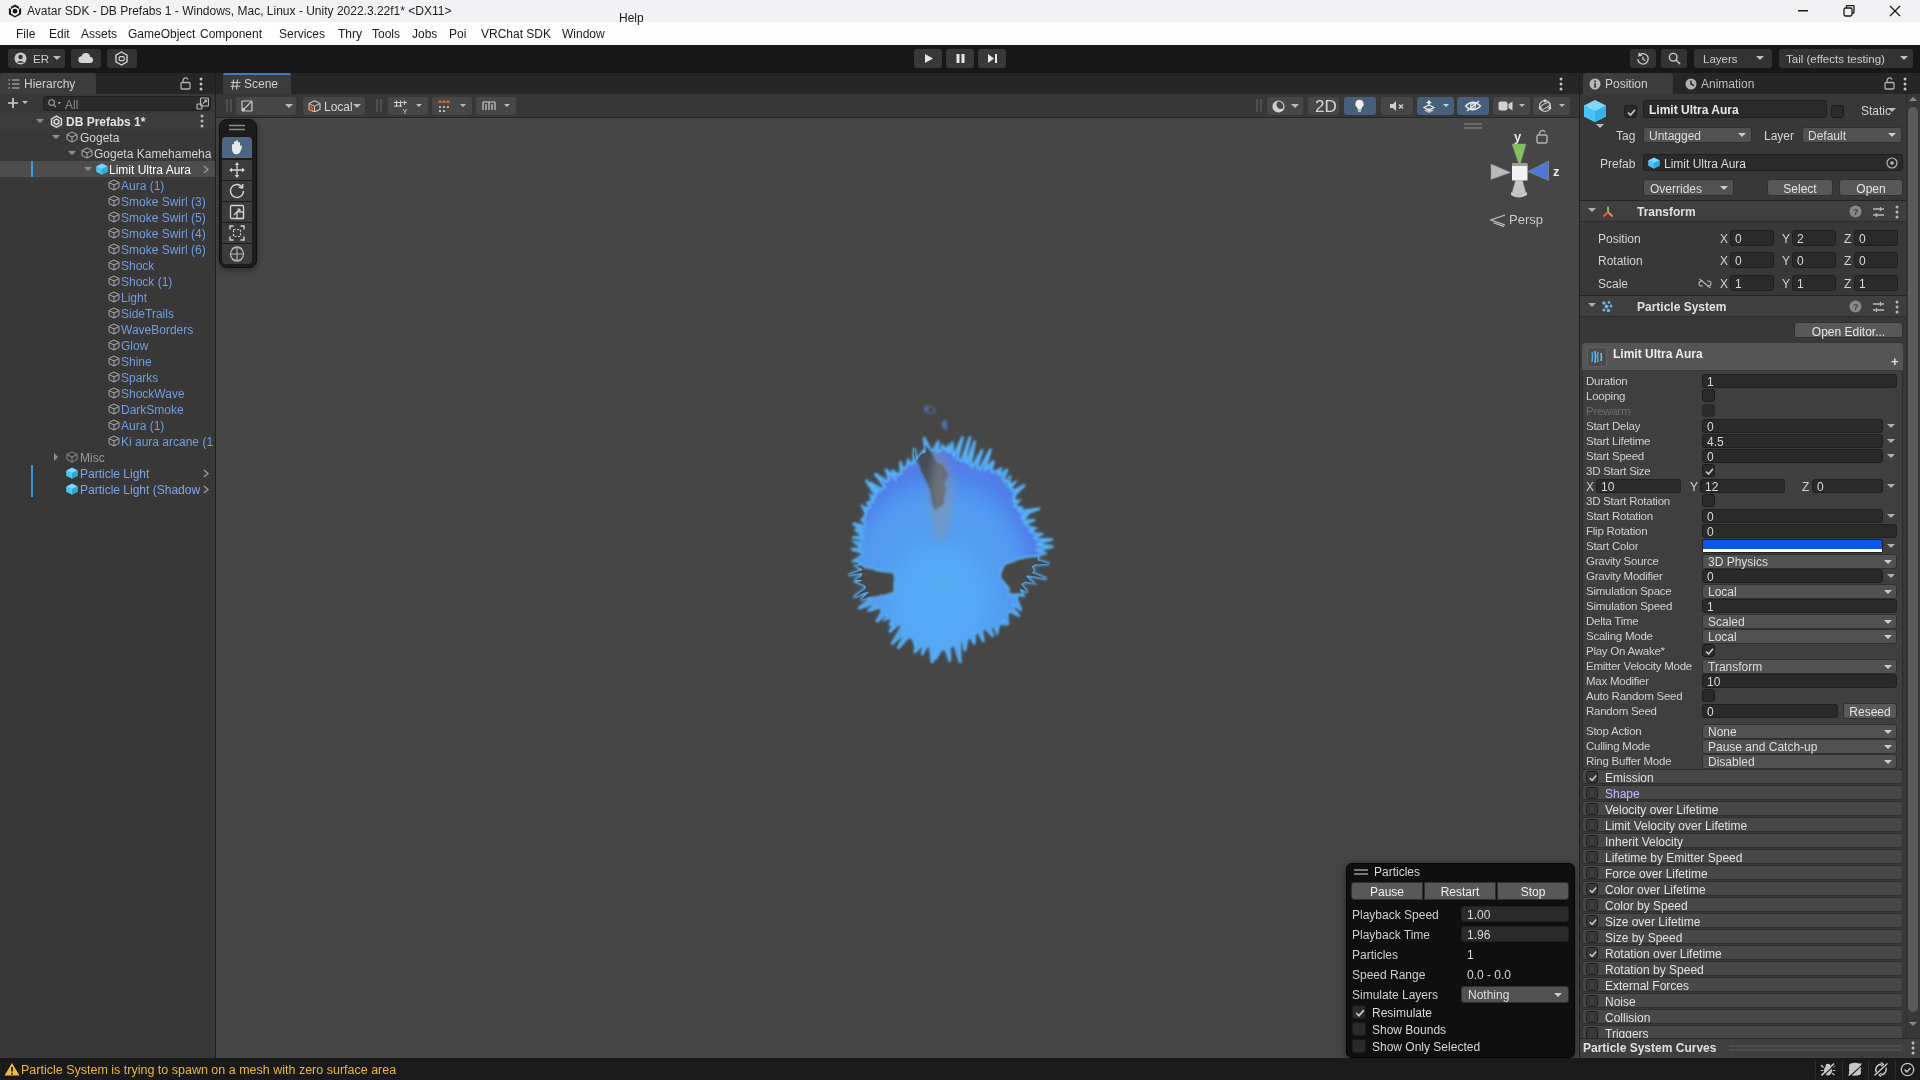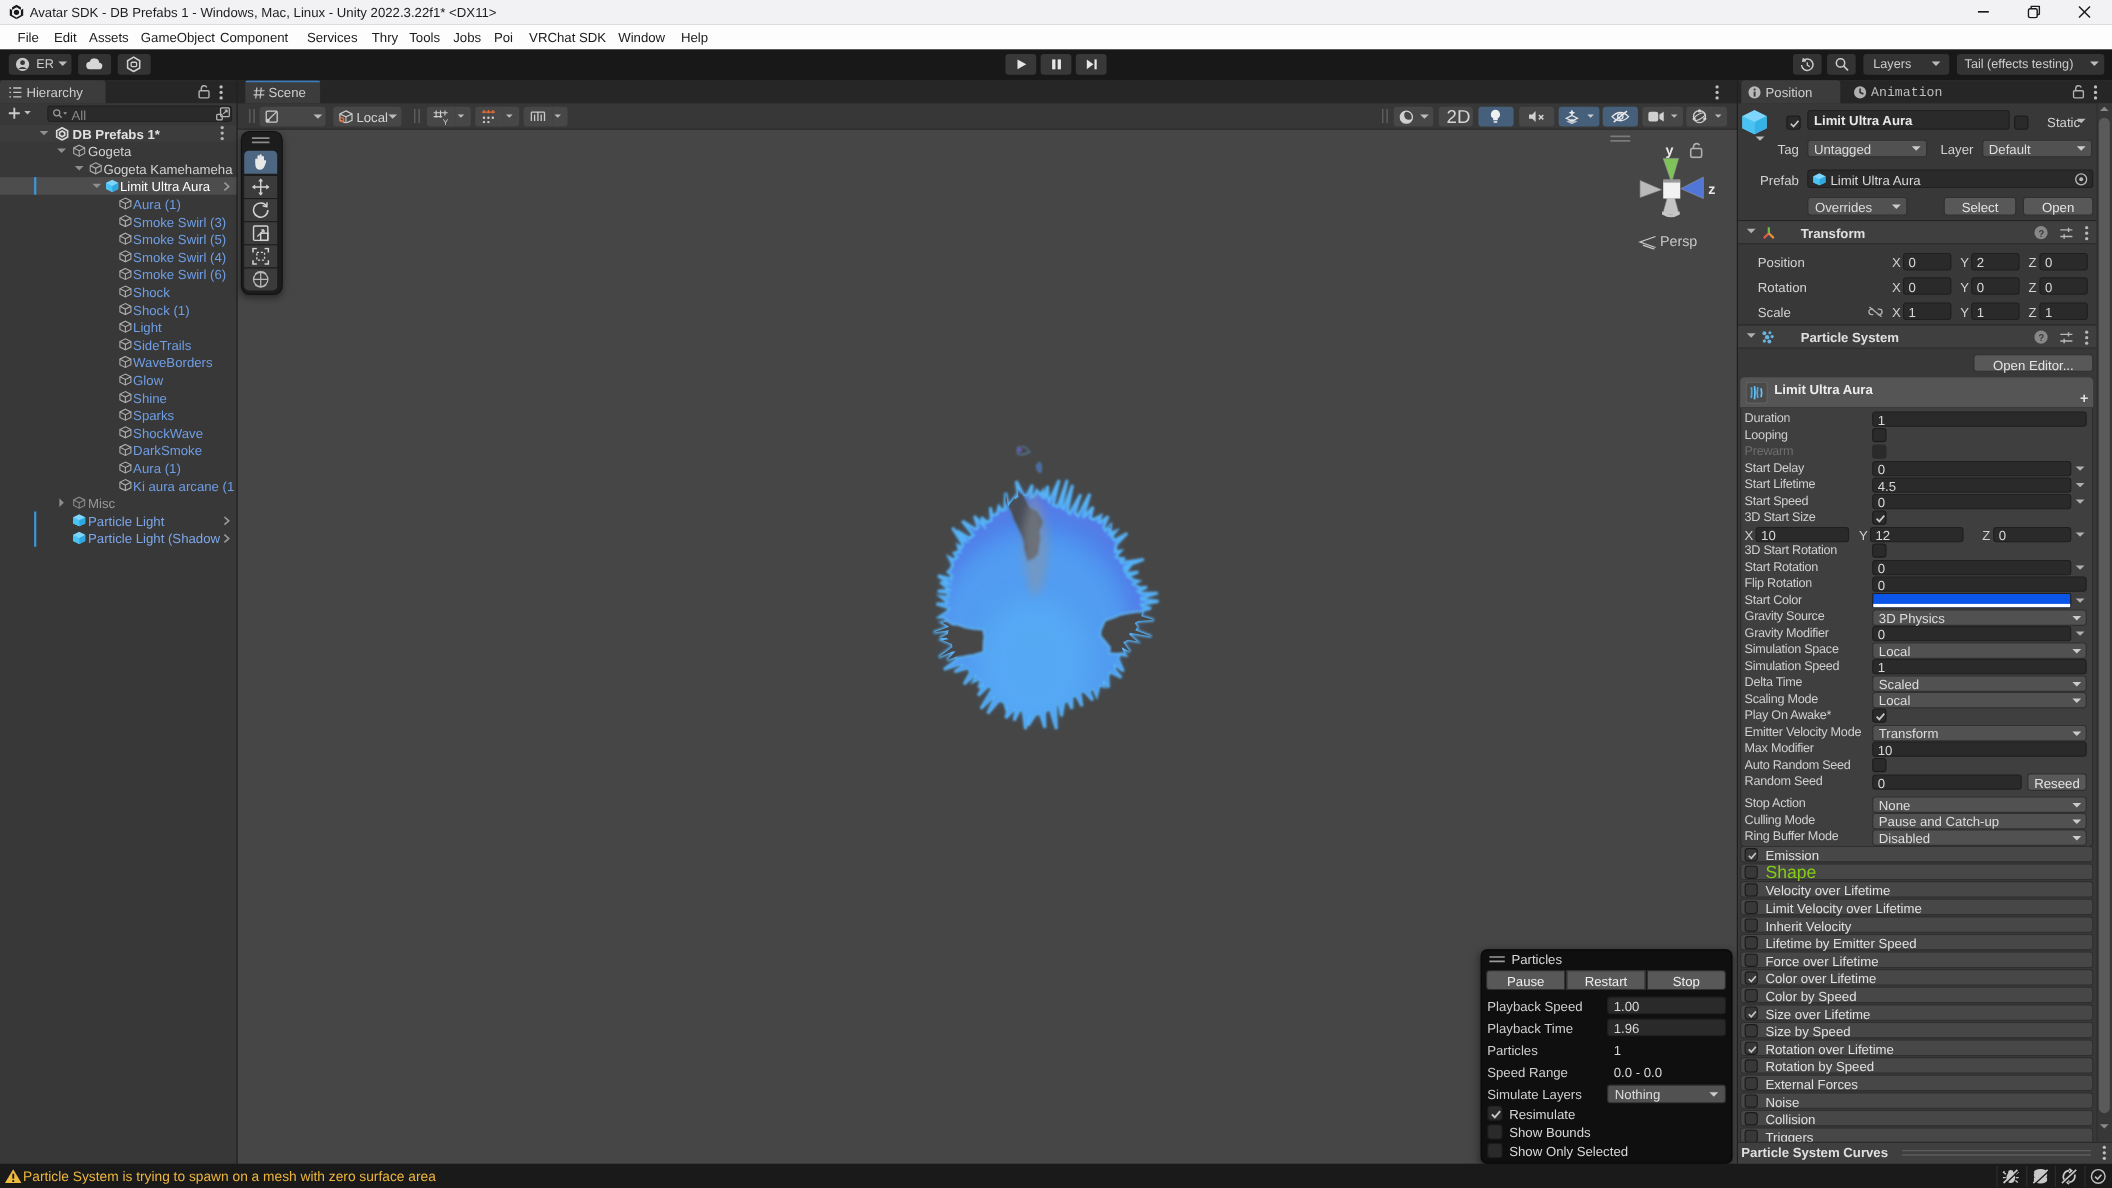--- a/index.html
+++ b/index.html
@@ -26,21 +26,21 @@
 <div class="abs " style="left:81px;top:26px;font-size:12px;color:#1a1a1a;font-weight:normal;white-space:nowrap;line-height:16px;">Assets</div>
 <div class="abs " style="left:128px;top:26px;font-size:12px;color:#1a1a1a;font-weight:normal;white-space:nowrap;line-height:16px;">GameObject</div>
 <div class="abs " style="left:200px;top:26px;font-size:12px;color:#1a1a1a;font-weight:normal;white-space:nowrap;line-height:16px;">Component</div>
 <div class="abs " style="left:279px;top:26px;font-size:12px;color:#1a1a1a;font-weight:normal;white-space:nowrap;line-height:16px;">Services</div>
 <div class="abs " style="left:338px;top:26px;font-size:12px;color:#1a1a1a;font-weight:normal;white-space:nowrap;line-height:16px;">Thry</div>
 <div class="abs " style="left:372px;top:26px;font-size:12px;color:#1a1a1a;font-weight:normal;white-space:nowrap;line-height:16px;">Tools</div>
 <div class="abs " style="left:412px;top:26px;font-size:12px;color:#1a1a1a;font-weight:normal;white-space:nowrap;line-height:16px;">Jobs</div>
 <div class="abs " style="left:449px;top:26px;font-size:12px;color:#1a1a1a;font-weight:normal;white-space:nowrap;line-height:16px;">Poi</div>
 <div class="abs " style="left:481px;top:26px;font-size:12px;color:#1a1a1a;font-weight:normal;white-space:nowrap;line-height:16px;">VRChat SDK</div>
 <div class="abs " style="left:562px;top:26px;font-size:12px;color:#1a1a1a;font-weight:normal;white-space:nowrap;line-height:16px;">Window</div>
-<div class="abs " style="left:619px;top:26px;font-size:12px;color:#1a1a1a;font-weight:normal;white-space:nowrap;line-height:16px;">Help</div>
+<div class="abs " style="left:619px;top:10px;font-size:12px;color:#1a1a1a;font-weight:normal;white-space:nowrap;line-height:16px;">Help</div>
 <div class="abs " style="left:0px;top:45px;width:1920px;height:28px;background:#181818;"></div>
 <div class="abs " style="left:8px;top:49px;width:57px;height:19px;background:#333333;border-radius:3px;"></div>
 <svg class="abs" style="left:14px;top:52px" width="13" height="13" viewBox="0 0 13 13">
     <circle cx="6.5" cy="6.5" r="6" fill="#c9c9c9"></circle>
     <circle cx="6.5" cy="5" r="2.2" fill="#333"></circle>
     <path d="M2.5 10.8 Q6.5 7.2 10.5 10.8" fill="#333"></path>
   </svg>
 <div class="abs " style="left:33px;top:52px;font-size:11.5px;color:#cccccc;font-weight:normal;white-space:nowrap;line-height:15.5px;">ER</div>
 <div class="abs" style="left:53px;top:56px;width:0;height:0;border-left:4px solid transparent;border-right:4px solid transparent;border-top:4px solid #bbbbbb;"></div>
 <div class="abs " style="left:71px;top:49px;width:30px;height:19px;background:#333333;border-radius:3px;"></div>
@@ -599,21 +599,21 @@
 <svg class="abs" style="left:1589px;top:78px" width="12" height="12" viewBox="0 0 12 12">
     <circle cx="6" cy="6" r="5.5" fill="#b8b8b8"></circle>
     <rect x="5.2" y="2.5" width="1.8" height="1.8" fill="#3c3c3c"></rect>
     <rect x="5.2" y="5.3" width="1.8" height="4.5" fill="#3c3c3c"></rect>
   </svg>
 <div class="abs " style="left:1605px;top:76px;font-size:12px;color:#cecece;font-weight:normal;white-space:nowrap;line-height:16px;">Position</div>
 <svg class="abs" style="left:1685px;top:78px" width="12" height="12" viewBox="0 0 12 12">
     <circle cx="6" cy="6" r="5.5" fill="#b0b0b0"></circle>
     <path d="M6 2.5 L6 6 L9 7.5" stroke="#2a2a2a" stroke-width="1.4" fill="none"></path>
   </svg>
-<div class="abs " style="left:1701px;top:76px;font-size:12px;color:#bdbdbd;font-weight:normal;white-space:nowrap;line-height:16px;font-family:Liberation Mono, monospace;">Animation</div>
+<div class="abs " style="left:1701px;top:76px;font-size:12px;color:#bdbdbd;font-weight:normal;white-space:nowrap;line-height:16px;">Animation</div>
 <svg class="abs" style="left:1884px;top:77px" width="11" height="13" viewBox="0 0 11 13">
     <rect x="1" y="5.5" width="9" height="6.5" rx="1" fill="none" stroke="#b0b0b0" stroke-width="1.3"></rect>
     <path d="M3 5.5 L3 3.4 A2.6 2.6 0 0 1 8 2.6" fill="none" stroke="#b0b0b0" stroke-width="1.3"></path>
   </svg>
 <svg class="abs" style="left:1903px;top:77px" width="4" height="14" viewBox="0 0 4 14">
     <circle cx="2" cy="2" r="1.5" fill="#c0c0c0"></circle>
     <circle cx="2" cy="7" r="1.5" fill="#c0c0c0"></circle>
     <circle cx="2" cy="12" r="1.5" fill="#c0c0c0"></circle>
   </svg>
 <svg class="abs" style="left:1583px;top:99px" width="24" height="24" viewBox="0 0 24 24">
@@ -870,21 +870,21 @@
 <div class="abs" style="left:1884px;top:760px;width:0;height:0;border-left:4px solid transparent;border-right:4px solid transparent;border-top:4px solid #cccccc;"></div>
 <div class="abs " style="left:1582px;top:769px;width:321px;height:15px;background:#474747;border:1px solid #2f2f2f;border-radius:3px;box-sizing:border-box;"></div>
 <div class="abs" style="left:1586px;top:770.5px;width:12px;height:12px;background:#383838;border:1px solid #1b1b1b;border-radius:3px;box-sizing:border-box">
     <svg width="12" height="12" viewBox="0 0 13 13" style="position:absolute;left:0;top:0">
       <path d="M3 6.5 L5.5 9 L10 3.8" stroke="#c8c8c8" stroke-width="1.6" fill="none"></path>
     </svg>
   </div>
 <div class="abs " style="left:1605px;top:769.5px;font-size:12px;color:#e0e0e0;font-weight:normal;white-space:nowrap;line-height:16px;">Emission</div>
 <div class="abs " style="left:1582px;top:785px;width:321px;height:15px;background:#474747;border:1px solid #2f2f2f;border-radius:3px;box-sizing:border-box;"></div>
 <div class="abs" style="left:1586px;top:786.5px;width:12px;height:12px;background:#383838;border:1px solid #1b1b1b;border-radius:3px;box-sizing:border-box"></div>
-<div class="abs " style="left:1605px;top:785.5px;font-size:16px;color:#84cc16;font-weight:normal;white-space:nowrap;line-height:16px;text-align:right;">Shape</div>
+<div class="abs " style="left:1605px;top:785.5px;font-size:12px;color:#c4b5fd;font-weight:normal;white-space:nowrap;line-height:16px;text-align:right;">Shape</div>
 <div class="abs " style="left:1582px;top:801px;width:321px;height:15px;background:#474747;border:1px solid #2f2f2f;border-radius:3px;box-sizing:border-box;"></div>
 <div class="abs" style="left:1586px;top:802.5px;width:12px;height:12px;background:#383838;border:1px solid #1b1b1b;border-radius:3px;box-sizing:border-box"></div>
 <div class="abs " style="left:1605px;top:801.5px;font-size:12px;color:#e0e0e0;font-weight:normal;white-space:nowrap;line-height:16px;">Velocity over Lifetime</div>
 <div class="abs " style="left:1582px;top:817px;width:321px;height:15px;background:#474747;border:1px solid #2f2f2f;border-radius:3px;box-sizing:border-box;"></div>
 <div class="abs" style="left:1586px;top:818.5px;width:12px;height:12px;background:#383838;border:1px solid #1b1b1b;border-radius:3px;box-sizing:border-box"></div>
 <div class="abs " style="left:1605px;top:817.5px;font-size:12px;color:#e0e0e0;font-weight:normal;white-space:nowrap;line-height:16px;">Limit Velocity over Lifetime</div>
 <div class="abs " style="left:1582px;top:833px;width:321px;height:15px;background:#474747;border:1px solid #2f2f2f;border-radius:3px;box-sizing:border-box;"></div>
 <div class="abs" style="left:1586px;top:834.5px;width:12px;height:12px;background:#383838;border:1px solid #1b1b1b;border-radius:3px;box-sizing:border-box"></div>
 <div class="abs " style="left:1605px;top:833.5px;font-size:12px;color:#e0e0e0;font-weight:normal;white-space:nowrap;line-height:16px;">Inherit Velocity</div>
 <div class="abs " style="left:1582px;top:849px;width:321px;height:15px;background:#474747;border:1px solid #2f2f2f;border-radius:3px;box-sizing:border-box;"></div>

